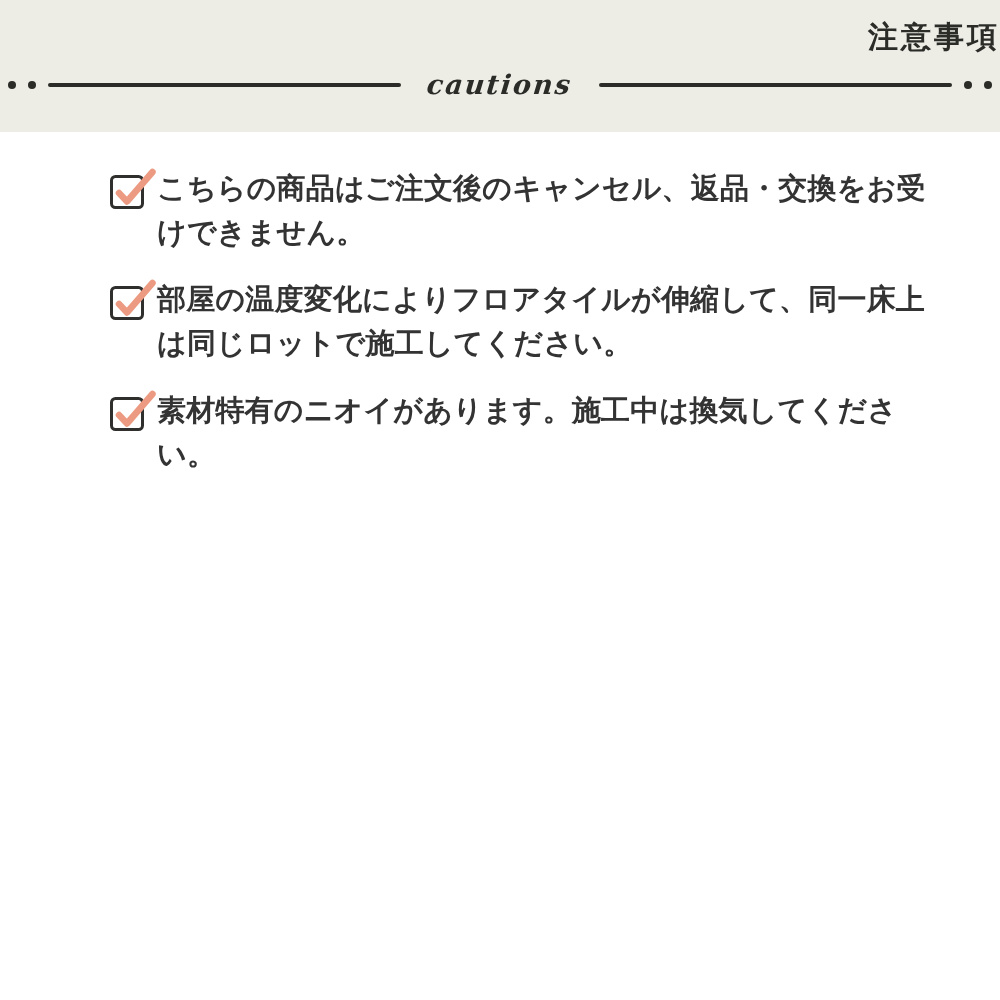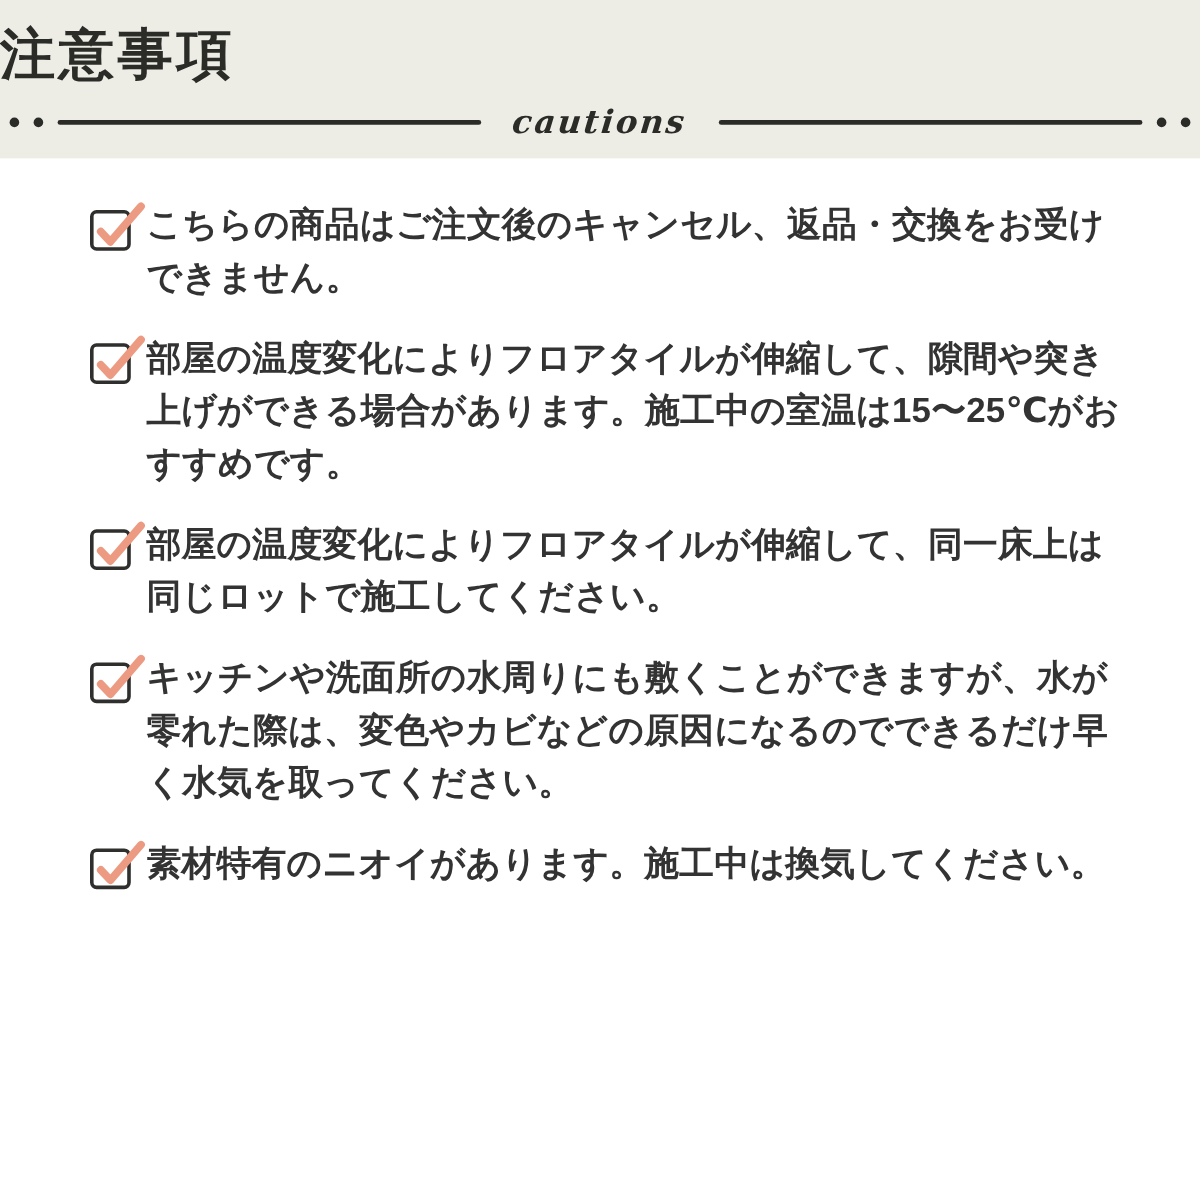--- a/index.html
+++ b/index.html
@@ -11,22 +11,22 @@
     font-family: "Liberation Sans", "DejaVu Sans", sans-serif;
     overflow: hidden;
   }
   
   .header {
     background: #EDEDE6;
     height: 132px;
     padding-top: 20px;
   }
   .page-title {
-    text-align: left;
-    font-size: 46px;
+    text-align: right;
+    font-size: 30px;
     font-weight: 700;
     letter-spacing: 3px;
     color: #2B2B28;
     line-height: 1.1;
   }
   .divider {
     display: flex;
     align-items: center;
     margin-top: 16px;
     padding: 0 8px;
@@ -53,21 +53,21 @@
     font-weight: 700;
     font-size: 27px;
     letter-spacing: 2px;
     color: #2B2B28;
     margin: 0 26px;
     transform: skewX(-6deg);
     flex: 0 0 auto;
   }
   
   .cautions {
-    padding: 34px 60px 0 75px;
+    padding: 34px 60px 0 110px;
   }
   .item {
     display: flex;
     align-items: flex-start;
     margin-bottom: 23px;
   }
   .checkbox {
     flex: 0 0 47px;
     width: 47px;
     height: 44px;
@@ -104,50 +104,32 @@
     <span class="checkbox">
       <svg width="47" height="44" viewBox="0 0 47 44">
         <rect x="1.5" y="9.5" width="31" height="31" rx="4" fill="none" stroke="#2F2F2D" stroke-width="3"></rect>
         <path d="M9 26 L17 34.5 L42.5 5" fill="none" stroke="#EC9B82" stroke-width="6.5" stroke-linecap="round" stroke-linejoin="round"></path>
       </svg>
     </span>
     <span class="item-text">こちらの商品はご注文後のキャンセル、返品・交換をお受けできません。</span>
   </div>
 
 
-  <div class="item">
-    <span class="checkbox">
-      <svg width="47" height="44" viewBox="0 0 47 44">
-        <rect x="1.5" y="9.5" width="31" height="31" rx="4" fill="none" stroke="#2F2F2D" stroke-width="3"></rect>
-        <path d="M9 26 L17 34.5 L42.5 5" fill="none" stroke="#EC9B82" stroke-width="6.5" stroke-linecap="round" stroke-linejoin="round"></path>
-      </svg>
-    </span>
-    <span class="item-text">部屋の温度変化によりフロアタイルが伸縮して、隙間や突き上げができる場合があります。施工中の室温は15〜25℃がおすすめです。</span>
-  </div>
 
   <div class="item">
     <span class="checkbox">
       <svg width="47" height="44" viewBox="0 0 47 44">
         <rect x="1.5" y="9.5" width="31" height="31" rx="4" fill="none" stroke="#2F2F2D" stroke-width="3"></rect>
         <path d="M9 26 L17 34.5 L42.5 5" fill="none" stroke="#EC9B82" stroke-width="6.5" stroke-linecap="round" stroke-linejoin="round"></path>
       </svg>
     </span>
     <span class="item-text">部屋の温度変化によりフロアタイルが伸縮して、同一床上は同じロットで施工してください。</span>
   </div>
 
 
-  <div class="item">
-    <span class="checkbox">
-      <svg width="47" height="44" viewBox="0 0 47 44">
-        <rect x="1.5" y="9.5" width="31" height="31" rx="4" fill="none" stroke="#2F2F2D" stroke-width="3"></rect>
-        <path d="M9 26 L17 34.5 L42.5 5" fill="none" stroke="#EC9B82" stroke-width="6.5" stroke-linecap="round" stroke-linejoin="round"></path>
-      </svg>
-    </span>
-    <span class="item-text">キッチンや洗面所の水周りにも敷くことができますが、水が零れた際は、変色やカビなどの原因になるのでできるだけ早く水気を取ってください。</span>
-  </div>
 
   <div class="item">
     <span class="checkbox">
       <svg width="47" height="44" viewBox="0 0 47 44">
         <rect x="1.5" y="9.5" width="31" height="31" rx="4" fill="none" stroke="#2F2F2D" stroke-width="3"></rect>
         <path d="M9 26 L17 34.5 L42.5 5" fill="none" stroke="#EC9B82" stroke-width="6.5" stroke-linecap="round" stroke-linejoin="round"></path>
       </svg>
     </span>
     <span class="item-text">素材特有のニオイがあります。施工中は換気してください。</span>
   </div>

